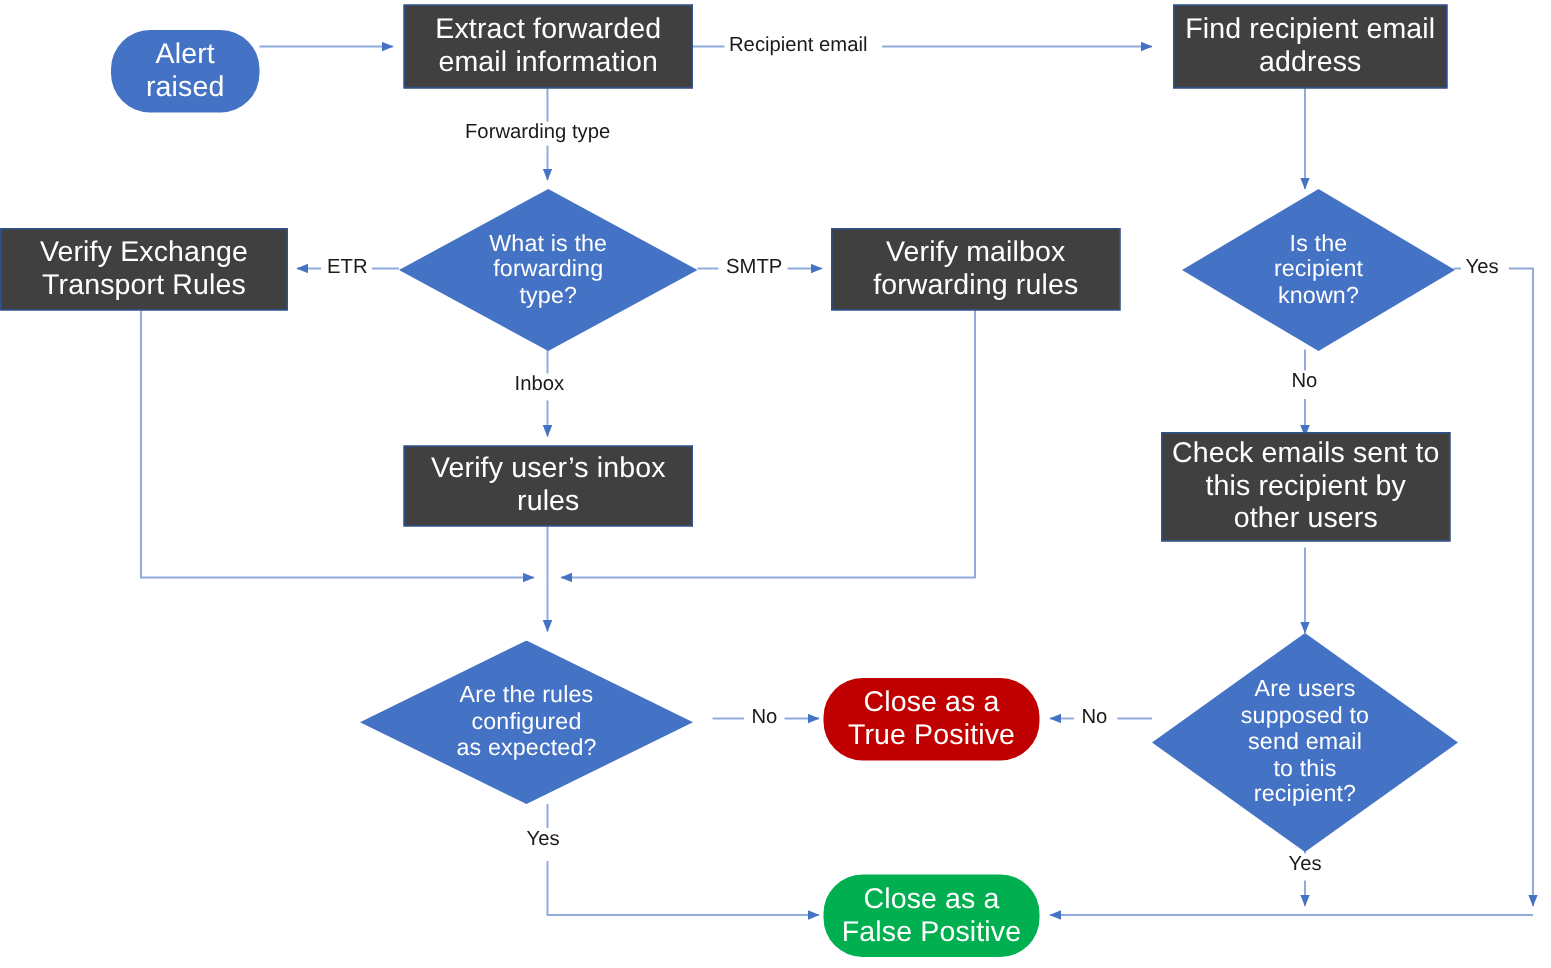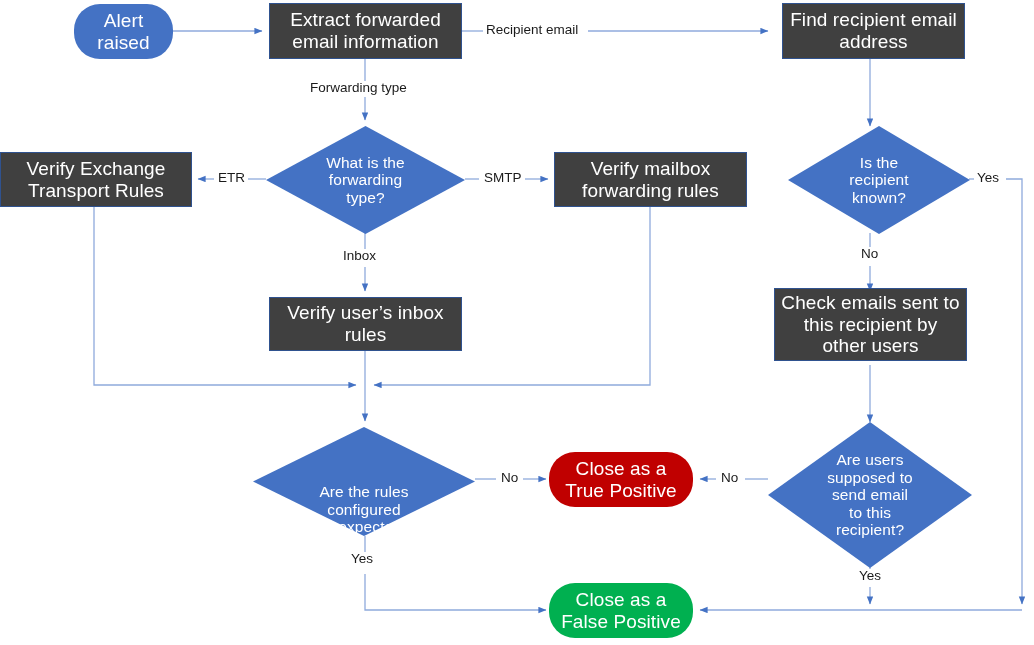--- a/index.html
+++ b/index.html
@@ -148,21 +148,21 @@
       <path d="M768,479 L745,479"></path>
       <path d="M716,479 L700,479" marker-end="url(#ah)"></path>
 
       <path d="M870,536 L870,570"></path>
       <path d="M870,587 L870,604" marker-end="url(#ah)"></path>
 
       <path d="M1022,610 L700,610" marker-end="url(#ah)"></path>
     </g>
   </svg>
 
-  <div class="node term" style="left:74px; top:4px; width:99px; height:55px;">
+  <div class="node term" style="left:74px; top:20px; width:99px; height:55px;">
     <span class="txt">Alert
 raised</span>
   </div>
 
   <div class="node proc" style="left:269px; top:3px; width:193px; height:56px;">
     <span class="txt">Extract forwarded
 email information</span>
   </div>
 
   <div class="node proc" style="left:782px; top:3px; width:183px; height:56px;">
@@ -198,21 +198,21 @@
     <span class="txt">Verify mailbox
 forwarding rules</span>
   </div>
 
   <div class="node proc" style="left:774px; top:288px; width:193px; height:73px;">
     <span class="txt">Check emails sent to
 this recipient by
 other users</span>
   </div>
 
-  <div class="node dec" style="left:253px; top:427px; width:222px; height:109px;align-items:flex-end;">
+  <div class="node dec" style="left:240px; top:427px; width:222px; height:109px;">
     <span class="diamond"></span>
     <span class="txt">Are the rules
 configured
 as expected?</span>
   </div>
 
   <div class="node dec" style="left:768px; top:422px; width:204px; height:146px;">
     <span class="diamond"></span>
     <span class="txt">Are users
 supposed to

